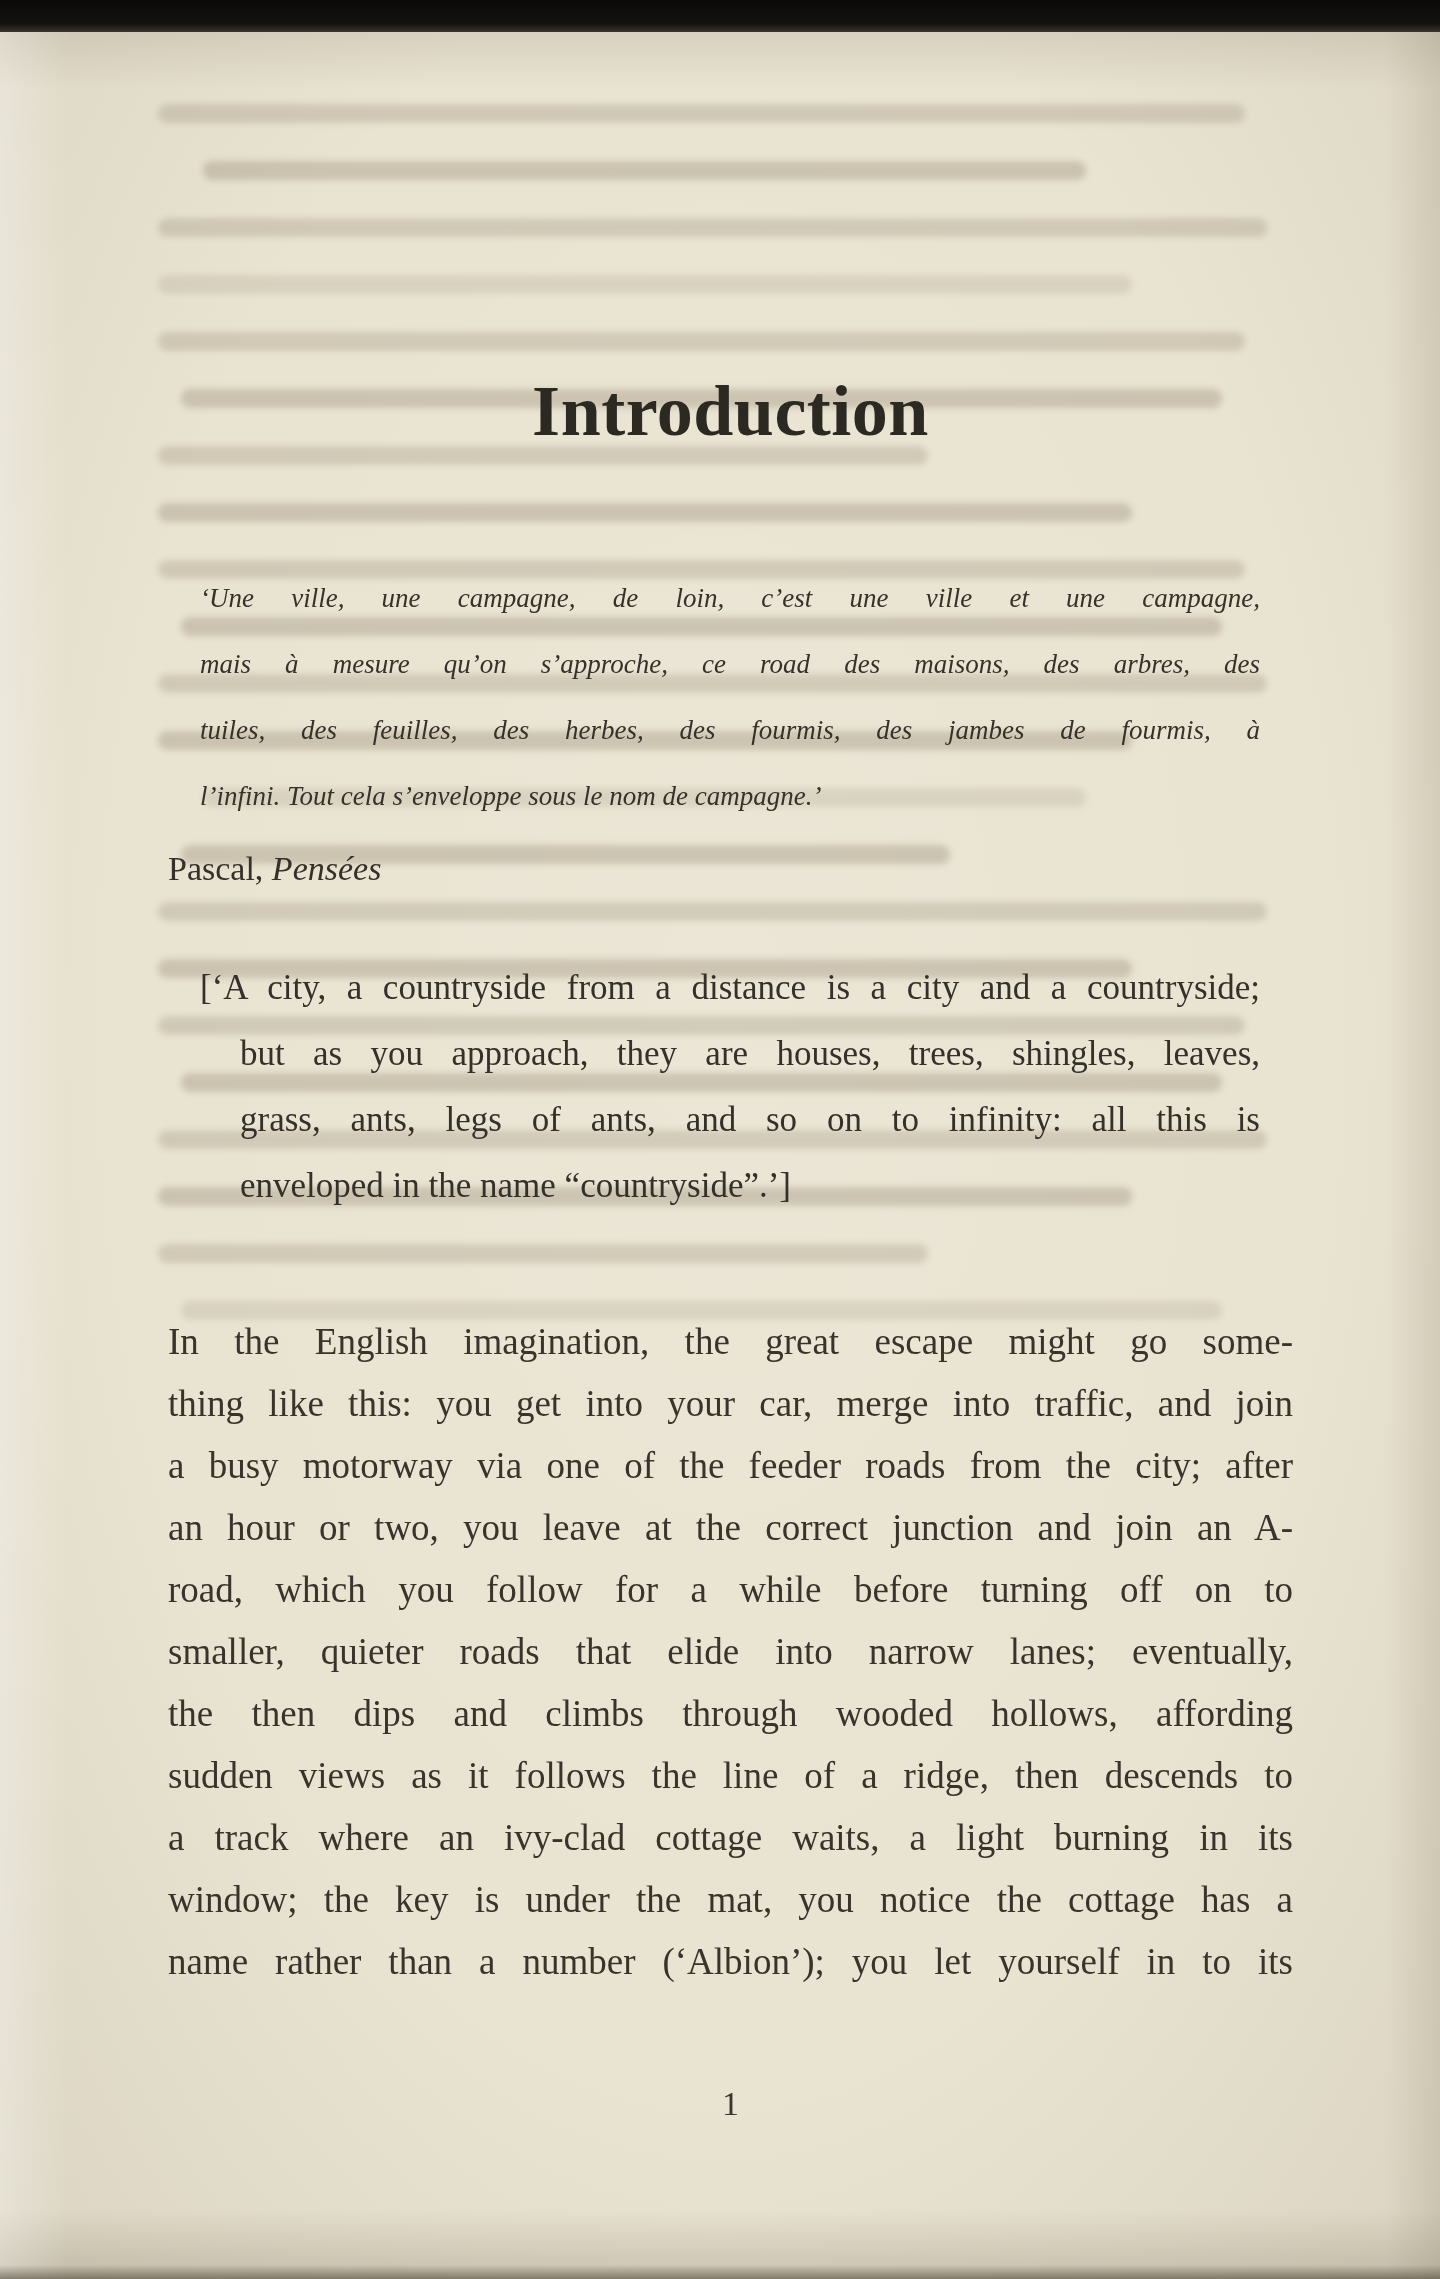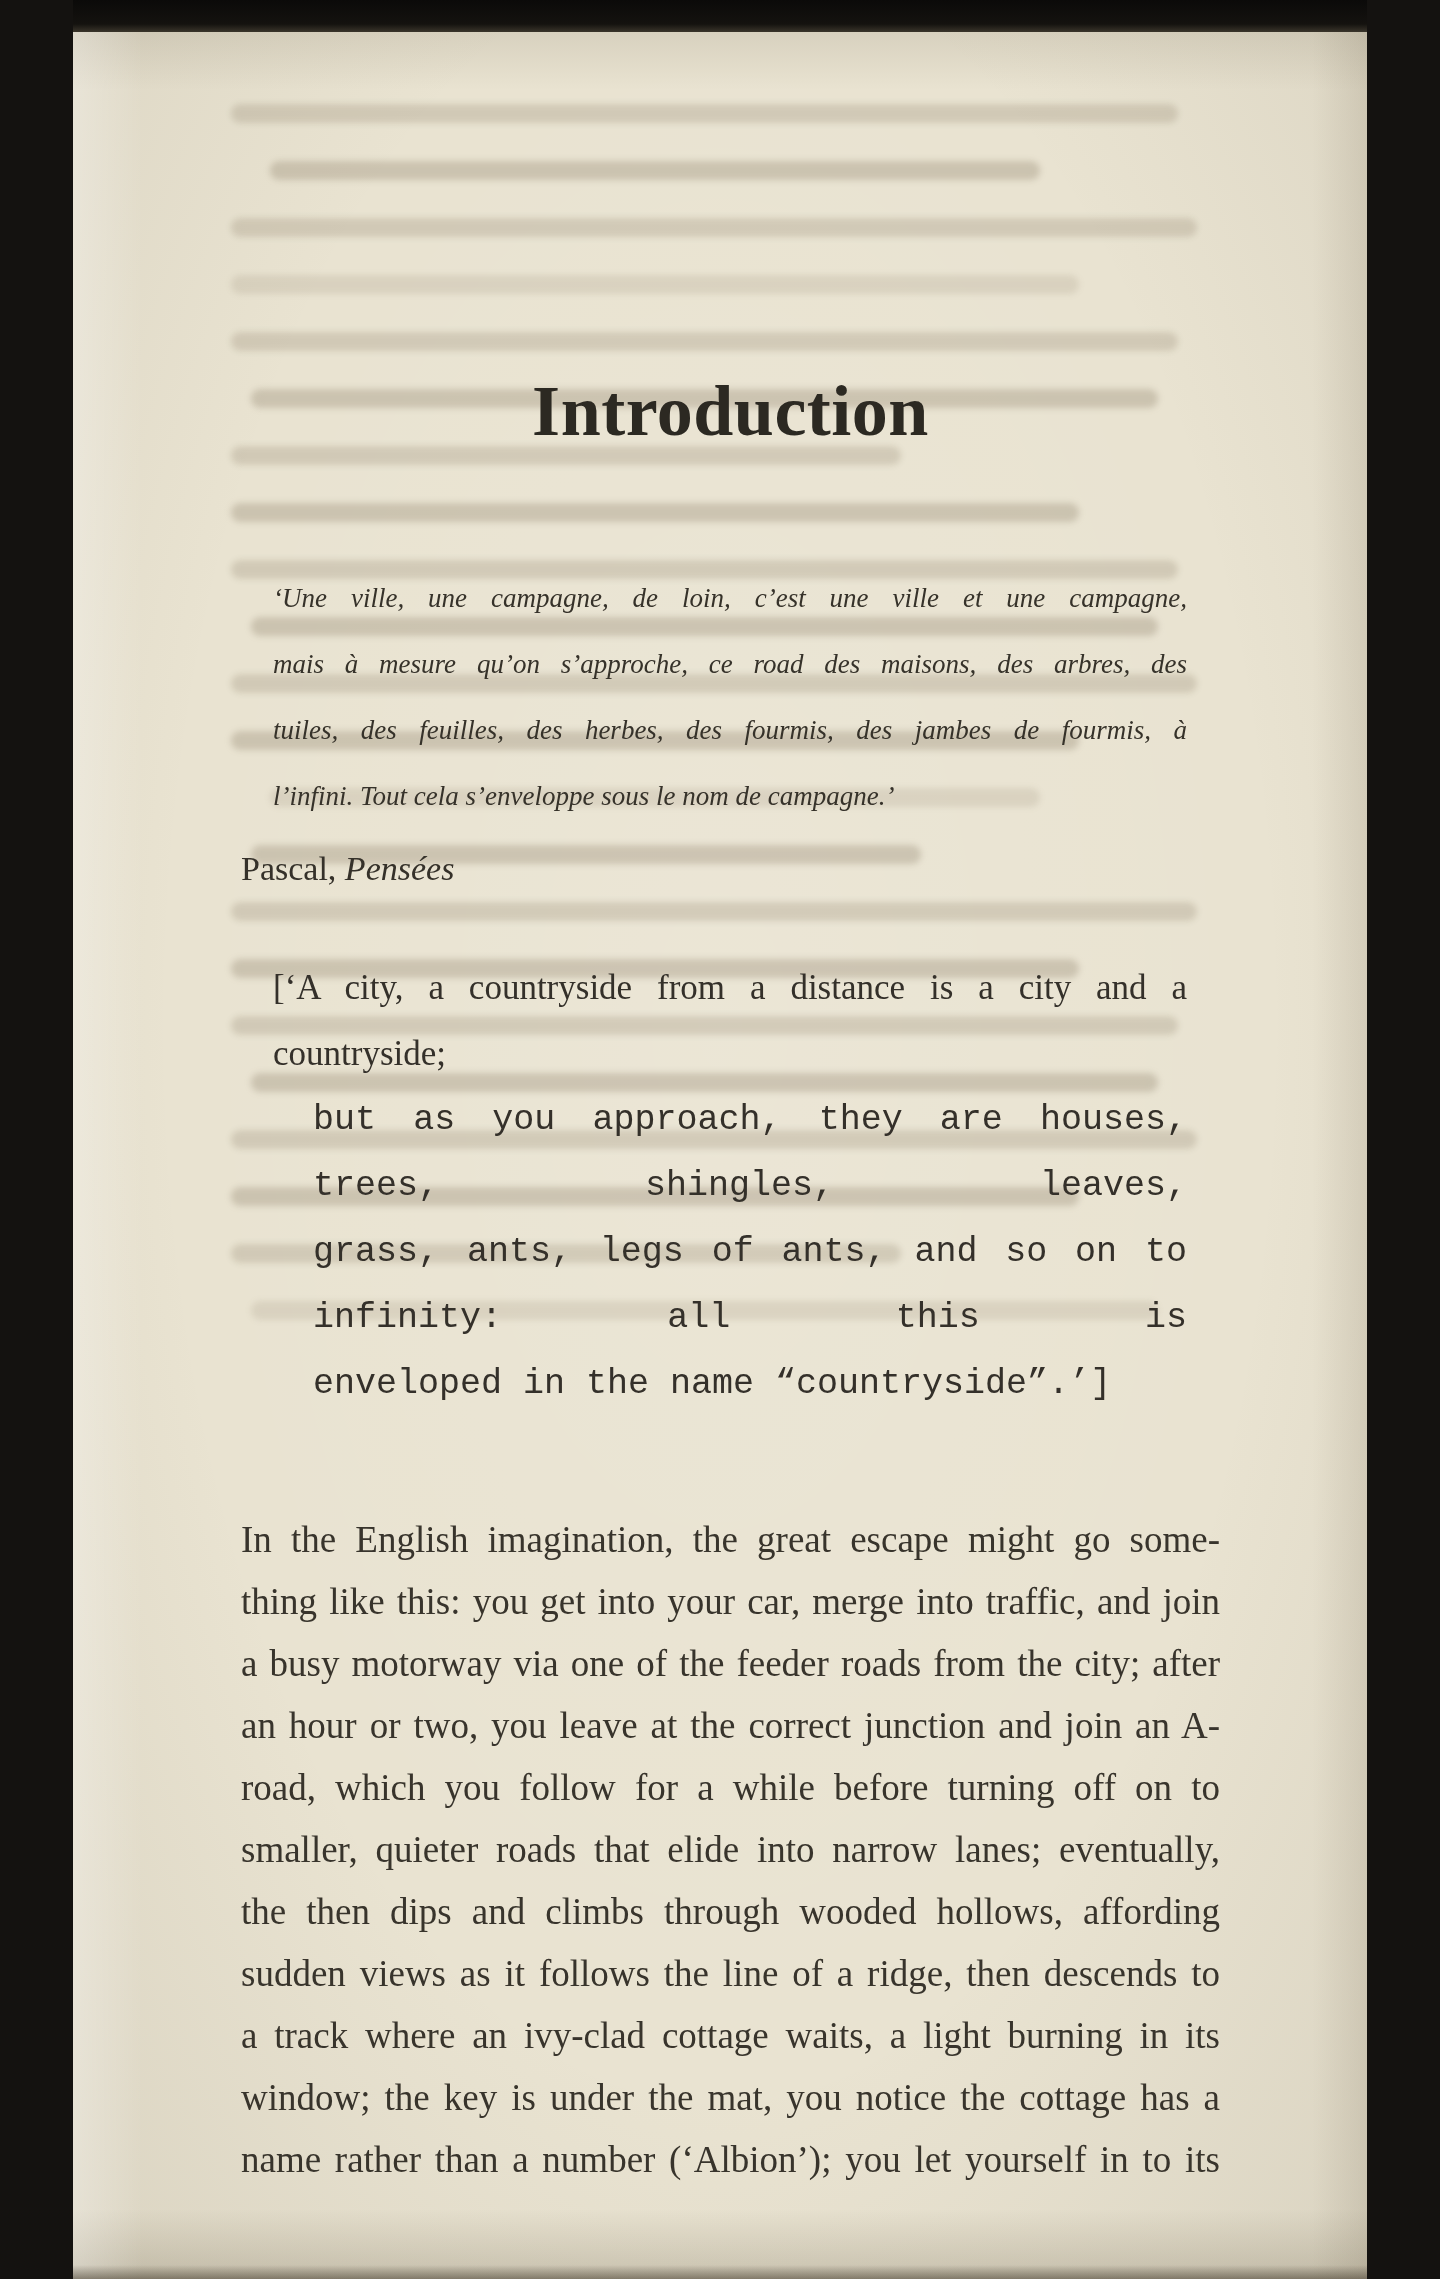--- a/index.html
+++ b/index.html
@@ -1,20 +1,20 @@
 <!DOCTYPE html>
 <html><head>
 <meta charset="utf-8">
 <style>
   html, body { margin: 0; padding: 0; background: #141210; }
   * { box-sizing: border-box; }
 
   .scan {
     position: relative;
-    width: 1294px;
+    width: 1440px;
     height: 2279px;
     margin: 0 auto;
     overflow: hidden;
     background-color: #e9e3d1;
     background-image:
       linear-gradient(90deg, rgba(255,255,255,0.30) 0%, rgba(255,255,255,0) 70px),
       linear-gradient(270deg, rgba(105,92,68,0.14) 0%, rgba(0,0,0,0) 55px),
       linear-gradient(180deg, rgba(98,88,66,0.20) 0px, rgba(0,0,0,0) 90px),
       linear-gradient(0deg, rgba(98,88,66,0.22) 0px, rgba(0,0,0,0) 70px),
       radial-gradient(ellipse at 50% 45%, rgba(255,255,255,0.10) 0%, rgba(0,0,0,0) 60%, rgba(90,80,58,0.10) 100%);
@@ -94,21 +94,21 @@
     color: #35312a;
   }
   .attribution em { font-style: italic; }
 
   .translation {
     margin: 62px 33px 0 32px;
     font-size: 35px;
     line-height: 66px;
     color: #34302a;
   }
-  .translation .jline + .jline { padding-left: 40px; font-family: Liberation Mono, monospace; }
+  .translation .jline + .jline { padding-left: 40px; }
   .translation .jline:last-child { text-align: left; text-align-last: left; }
 
   .bodytext {
     margin: 92px 0 0 0;
     font-size: 37px;
     line-height: 62px;
     color: #38342c;
   }
 
   .pagenum {

